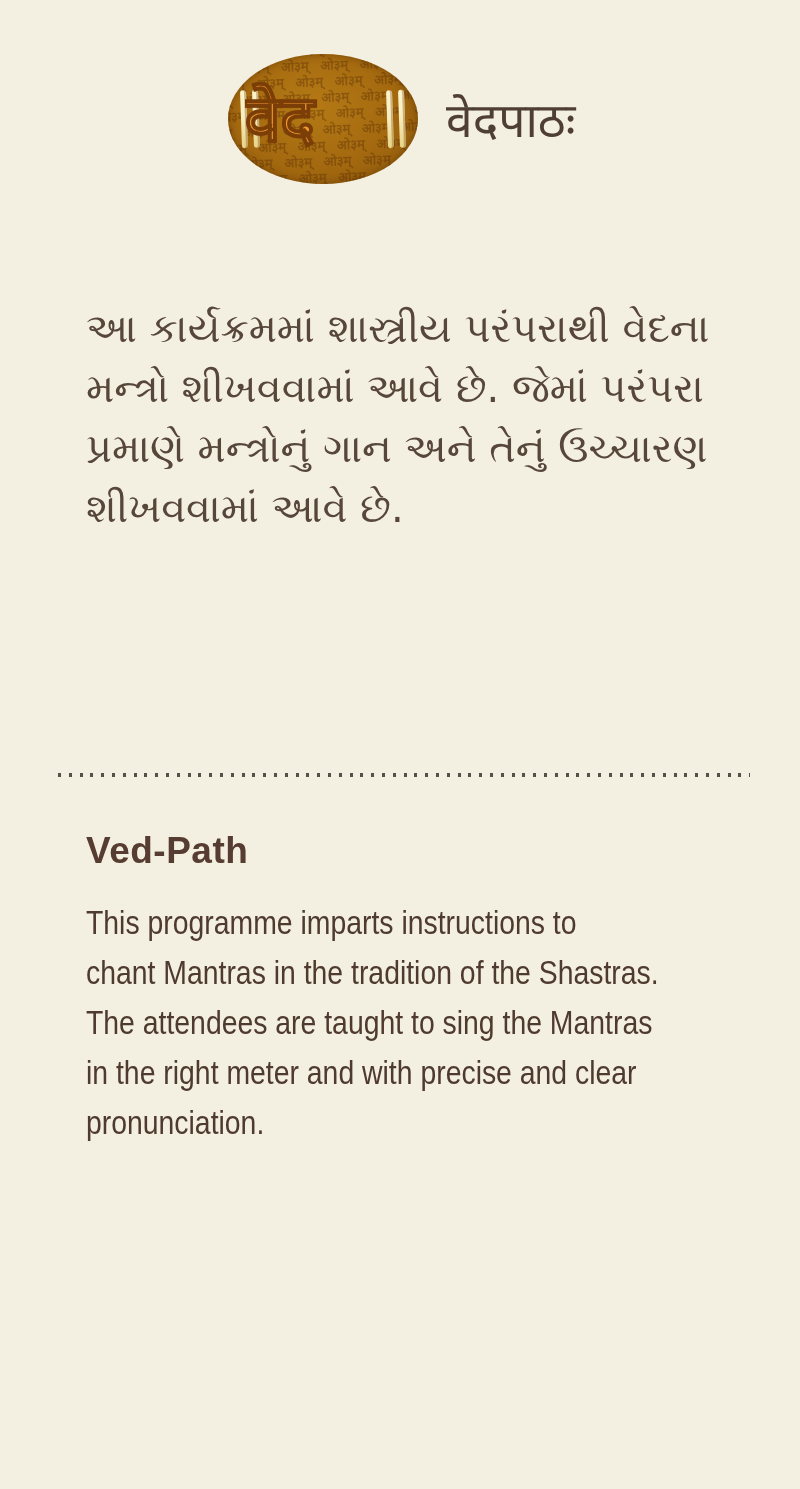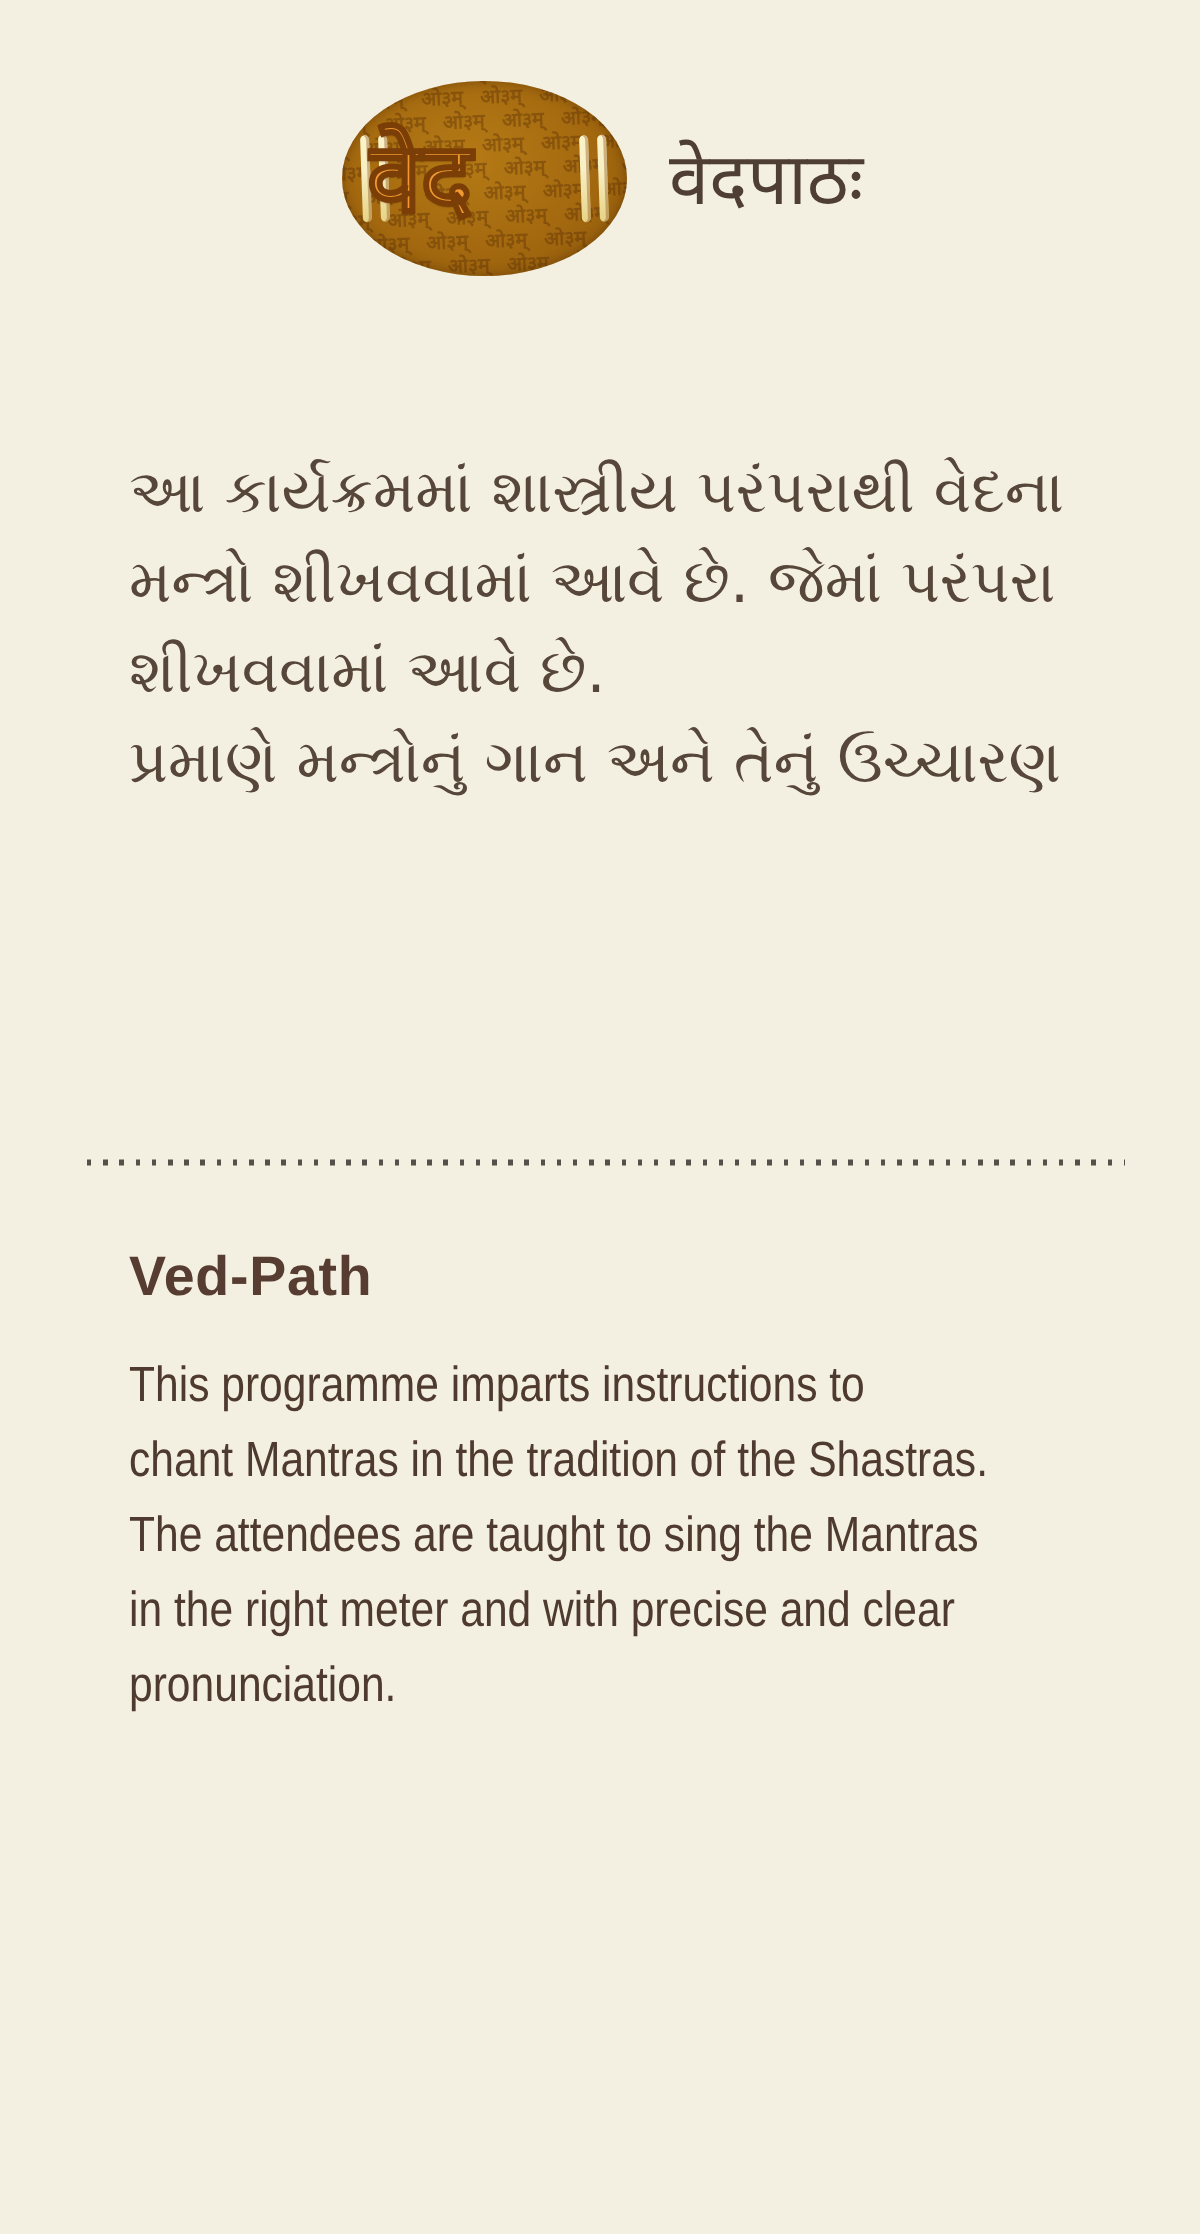--- a/index.html
+++ b/index.html
@@ -152,22 +152,22 @@
         <i></i>
         <i></i>
       </div>
   </div>
 
   <div class="brand-title">वेदपाठः</div>
 
   <div class="guj-para">
     <div class="guj-line">આ કાર્યક્રમમાં શાસ્ત્રીય પરંપરાથી વેદના</div>
     <div class="guj-line">મન્ત્રો શીખવવામાં આવે છે. જેમાં પરંપરા</div>
+    <div class="guj-line">પ્રમાણે મન્ત્રોનું ગાન અને તેનું ઉચ્ચારણ</div>
     <div class="guj-line">શીખવવામાં આવે છે.</div>
-    <div class="guj-line">પ્રમાણે મન્ત્રોનું ગાન અને તેનું ઉચ્ચારણ</div>
   </div>
 
   <div class="divider"></div>
 
   <h2 class="en-heading">Ved-Path</h2>
 
   <div class="en-para">
     <div class="en-line">This programme imparts instructions to</div>
     <div class="en-line">chant Mantras in the tradition of the Shastras.</div>
     <div class="en-line">The attendees are taught to sing the Mantras</div>

